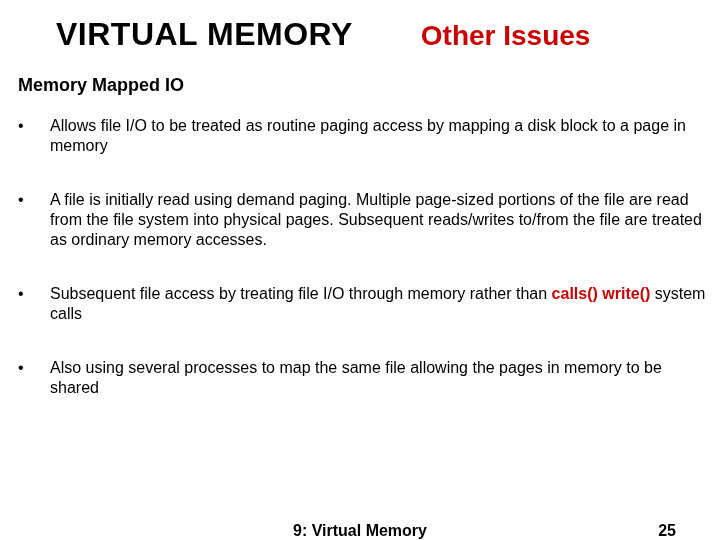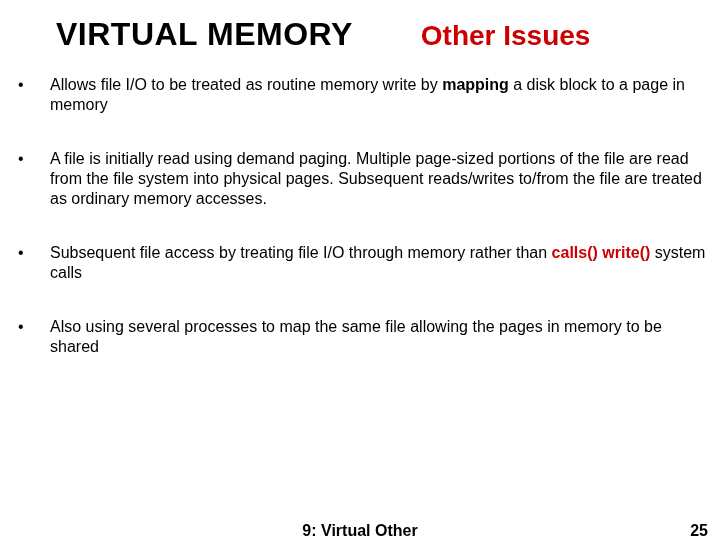--- a/index.html
+++ b/index.html
@@ -6,58 +6,59 @@
   html, body { width: 720px; height: 540px; font-family: Arial, Helvetica, sans-serif; background: #fff; color: #000; }
   .slide { width: 720px; height: 540px; position: relative; padding: 10px 14px 0 18px; }
   .header { display: flex; align-items: baseline; margin-top: 6px; margin-bottom: 22px; }
   .title { font-size: 32px; font-weight: bold; letter-spacing: 0.5px; margin-left: 38px; }
   .subtitle { font-size: 28px; font-weight: bold; color: #cc0000; margin-left: 68px; }
   .section { font-size: 18px; font-weight: bold; margin-bottom: 20px; }
   ul.bullets { list-style: none; }
   ul.bullets > li { display: flex; font-size: 16px; line-height: 1.25; margin-bottom: 34px; }
   ul.bullets > li .dot { width: 32px; flex: 0 0 32px; }
   ul.bullets > li .txt { flex: 1; }
-  .b { font-weight: bold; }
+  .b { font-weight: normal; }
   .red { color: #cc0000; font-weight: bold; }
   .footer { position: absolute; bottom: 18px; left: 0; width: 720px; display: flex; font-size: 16px; font-weight: bold; }
   .footer .ftitle { position: absolute; left: 0; width: 720px; text-align: center; }
-  .footer .fpage { position: absolute; right: 12px; }
+  .footer .fpage { position: absolute; right: 44px; }
 </style>
 </head>
 <body>
 
 <div class="slide">
 
   <div class="header">
     <div class="title">VIRTUAL MEMORY</div>
     <div class="subtitle">Other Issues</div>
   </div>
 
+  <div class="section">Memory Mapped IO</div>
 
   <ul class="bullets">
     <li>
       <span class="dot">•</span>
       <span class="txt">
-        <span>Allows file I/O to be treated as routine memory write by </span><span class="b">mapping</span><span> a disk block to a page in memory</span>
+        <span>Allows file I/O to be treated as routine paging access by </span><span class="b">mapping</span><span> a disk block to a page in memory</span>
       </span>
     </li>
     <li>
       <span class="dot">•</span>
       <span class="txt">A file is initially read using demand paging. Multiple page-sized portions of the file are read from the file system into physical pages. Subsequent reads/writes to/from the file are treated as ordinary memory accesses.</span>
     </li>
     <li>
       <span class="dot">•</span>
       <span class="txt">
         <span>Subsequent file access by treating file I/O through memory rather than </span><span class="red">calls() write()</span><span> system calls</span>
       </span>
     </li>
     <li>
       <span class="dot">•</span>
       <span class="txt">Also using several processes to map the same file allowing the pages in memory to be shared</span>
     </li>
   </ul>
 
   <div class="footer">
-    <div class="ftitle">9: Virtual Other</div>
+    <div class="ftitle">9: Virtual Memory</div>
     <div class="fpage">25</div>
   </div>
 
 </div>
 
 </body></html>

